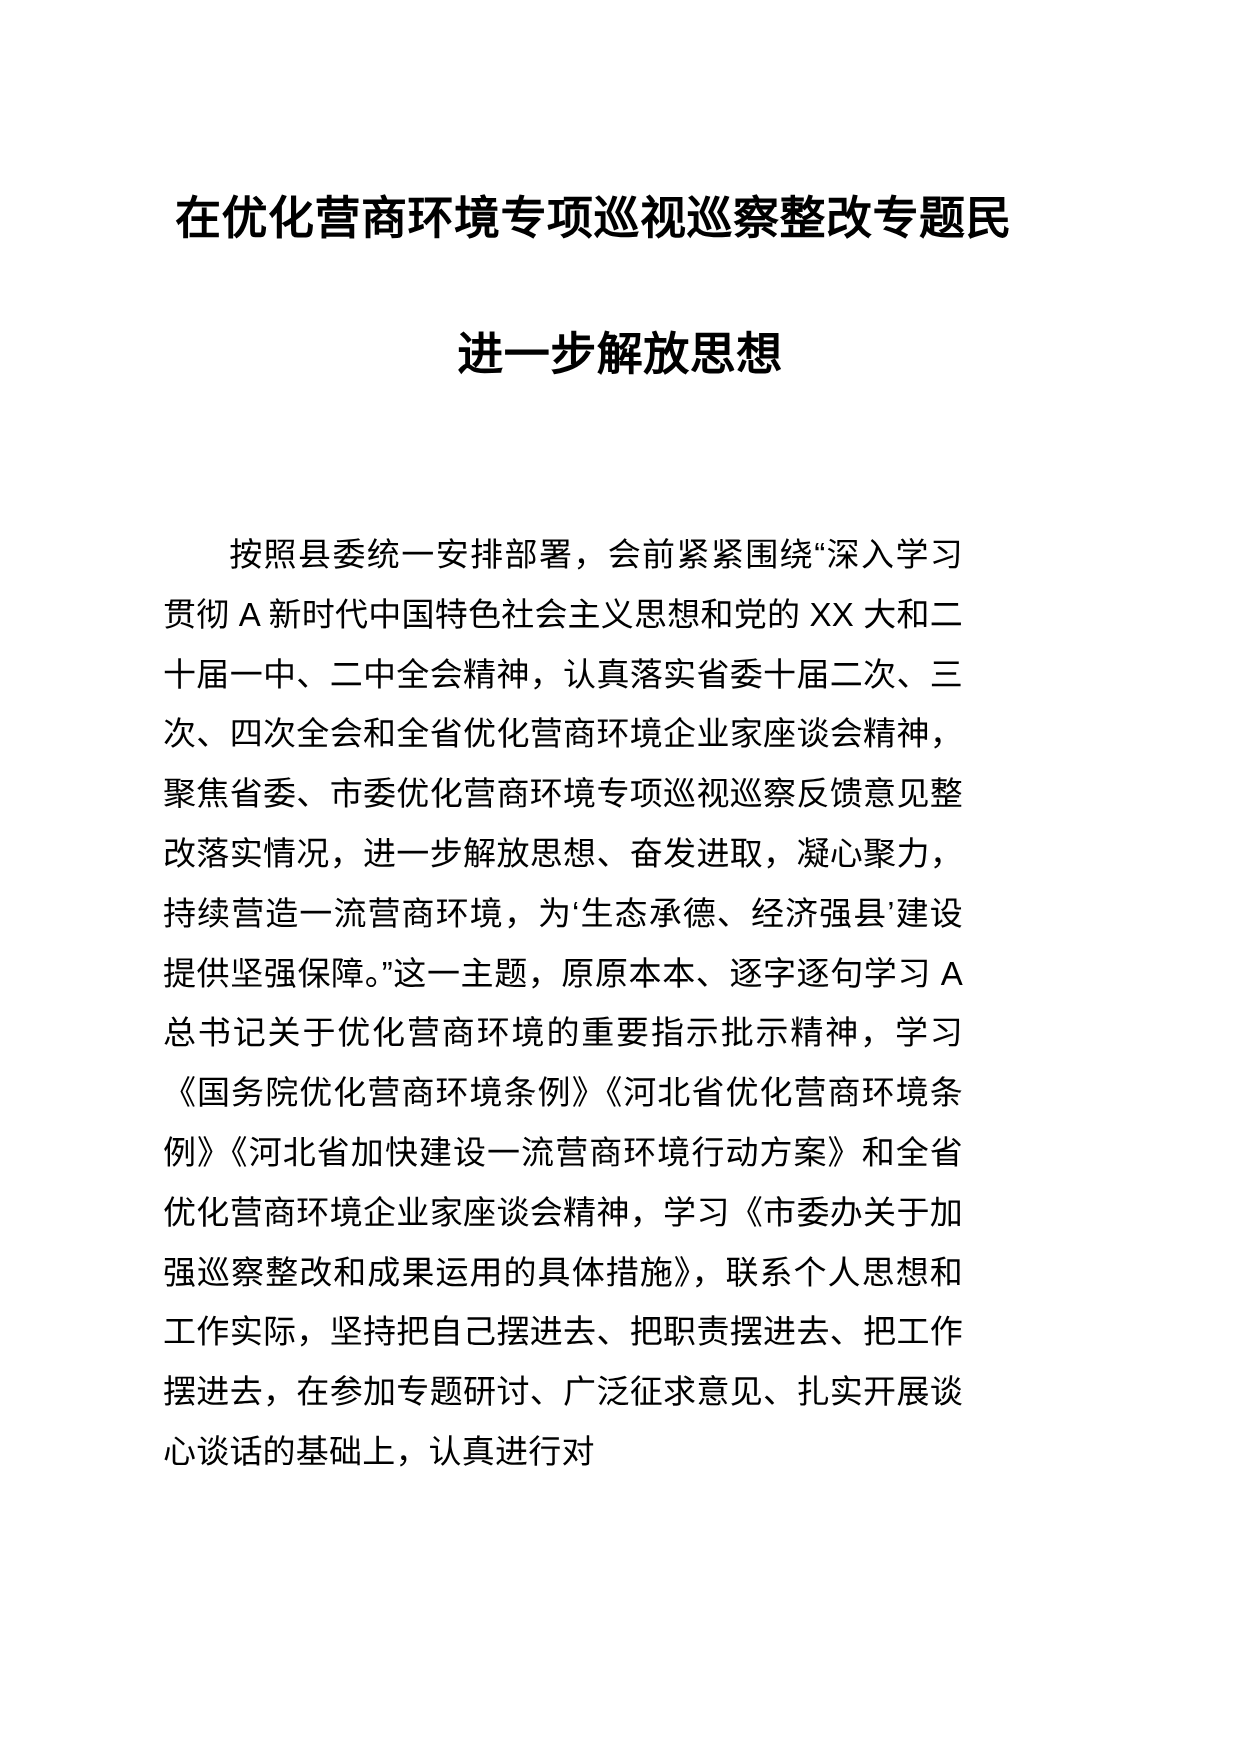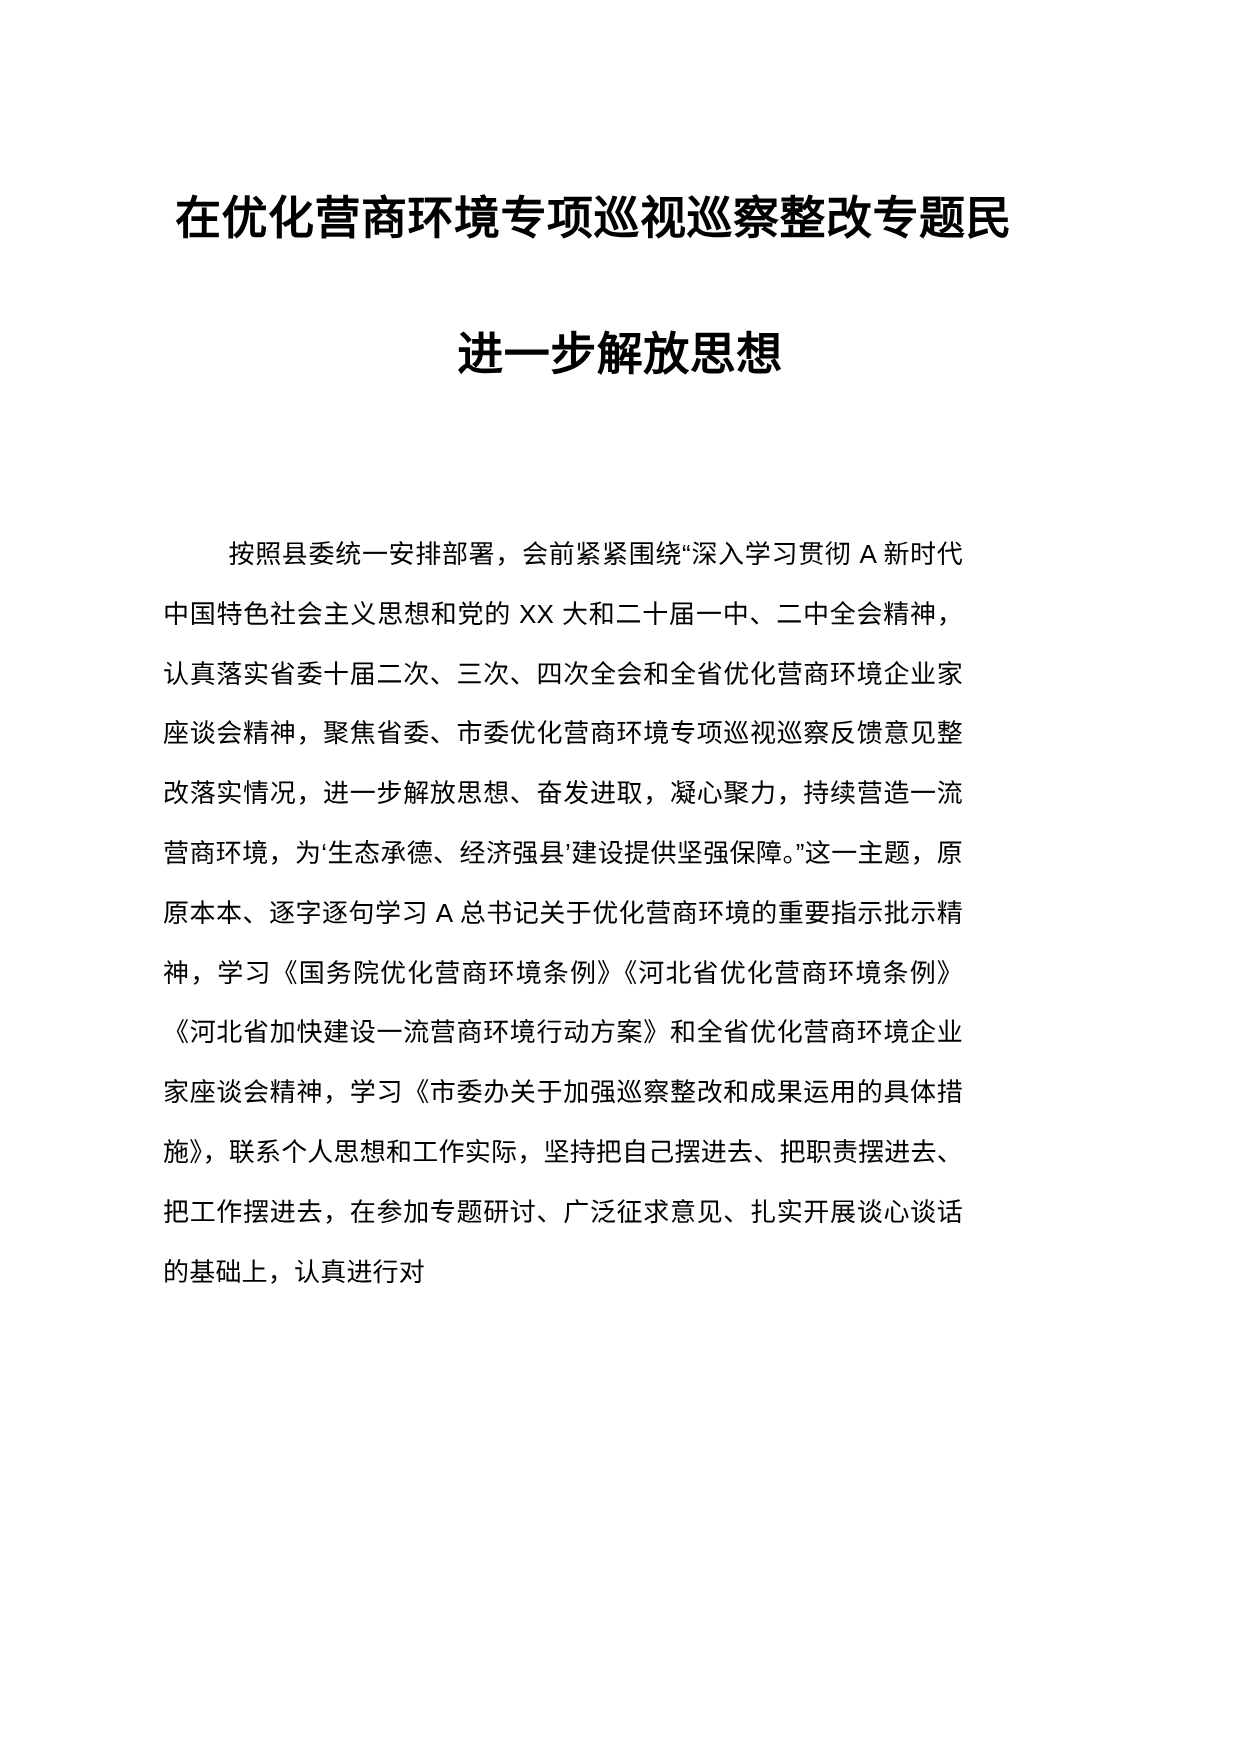--- a/index.html
+++ b/index.html
@@ -51,21 +51,21 @@
     text-align: center;
   }
   .body-block {
     position: absolute;
     left: 163px;
     top: 525px;
     width: 800px;
   }
   .para {
     margin: 0;
-    font-size: 26px;
+    font-size: 33px;
     line-height: 59.8px;
     text-align: justify;
     text-justify: inter-ideograph;
     text-align-last: left;
     color: #000000;
     letter-spacing: 0.2px;
     font-family: "Liberation Sans", "DejaVu Sans", sans-serif;
   }
   .para .indent {
     display: inline-block;

